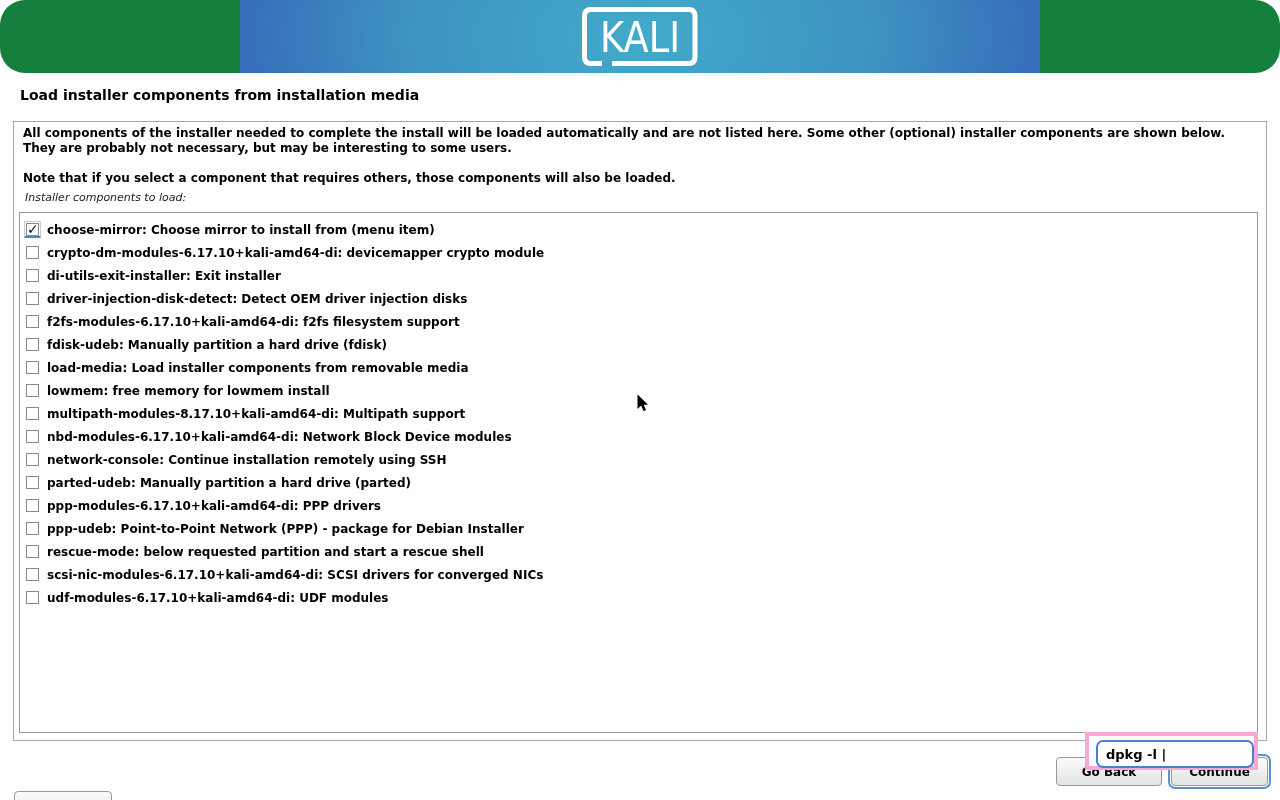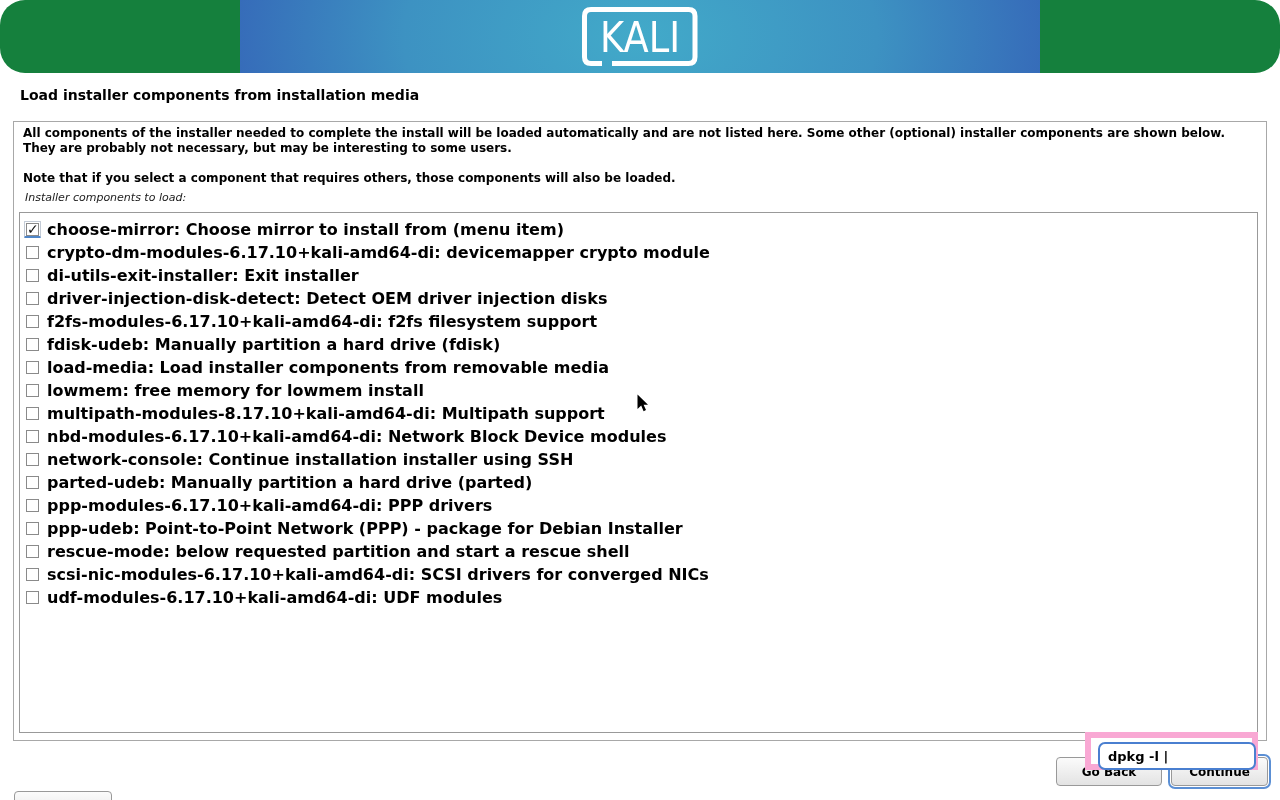--- a/index.html
+++ b/index.html
@@ -58,39 +58,39 @@
   }
   .cb {
     width:13px; height:13px; border:1px solid #8a8a8a; background:#fff;
     position:relative;
   }
   .row.checked .cb::after {
     content:"\2713";
     position:absolute; left:0px; top:-3px;
     font-size:14px; font-weight:bold; color:#111; line-height:16px;
   }
-  .row-label { font-size:16px; font-weight:bold; white-space:nowrap; }
+  .row-label { font-size:12px; font-weight:bold; white-space:nowrap; }
   
   .btn {
     position:absolute; height:29px;
     border:1px solid #999; border-radius:4px;
     background:linear-gradient(#fbfbfb,#e3e3e3);
     font-family:inherit; font-size:12px; font-weight:bold; color:#000;
     display:flex; align-items:center; justify-content:center;
   }
   .btn-screenshot { left:14px; top:757px; width:98px;margin-top:34px; }
   .btn-goback   { left:1056px; top:757px; width:106px; z-index:1; }
   .btn-continue {
     left:1171px; top:757px; width:97px; z-index:1;
     outline:2px solid #5b8fd4; outline-offset:1px;align-items:center;
   }
   
   .cmd-popup {
     position:absolute; left:1085px; top:732px; width:173px; height:38px;
-    background:#fff; border:6px solid #f9a8d4; z-index:5;
+    background:#fff; border:4px solid #f9a8d4; z-index:5;
   }
   .cmd-input {
     position:absolute; left:7px; top:4px; width:158px; height:28px;
     border:2px solid #4a7fd0; border-radius:7px; background:#fff;
     display:flex; align-items:center; padding-left:8px;
     font-size:13px; font-weight:bold; color:#000; white-space:pre;
   }
   
   .mouse-cursor { position:absolute; left:636px; top:394px; z-index:9; }
 </style>
@@ -182,21 +182,21 @@
       <span class="cb-wrap">
         <span class="cb"></span>
       </span>
       <span class="row-label">nbd-modules-6.17.10+kali-amd64-di: Network Block Device modules</span>
     </div>
 
     <div class="row">
       <span class="cb-wrap">
         <span class="cb"></span>
       </span>
-      <span class="row-label">network-console: Continue installation installer using SSH</span>
+      <span class="row-label">network-console: Continue installation remotely using SSH</span>
     </div>
 
 
     <div class="row">
       <span class="cb-wrap">
         <span class="cb"></span>
       </span>
       <span class="row-label">parted-udeb: Manually partition a hard drive (parted)</span>
     </div>
 

